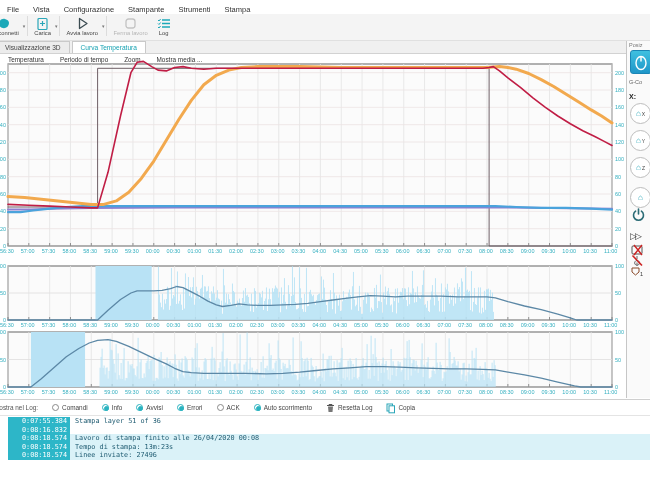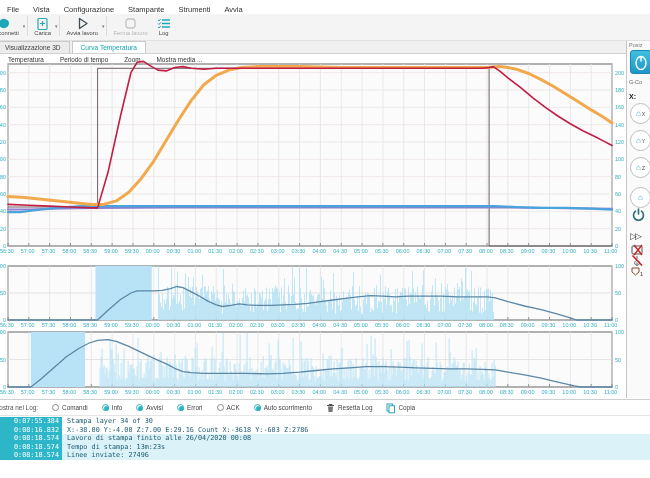--- a/index.html
+++ b/index.html
@@ -64,40 +64,40 @@
     border-top:1px solid #cfcfcf; border-bottom:1px solid #e4e4e4;
     display:flex; align-items:center; font-size:6.4px; color:#444; }
   .logitem { display:flex; align-items:center; margin-right:14px; white-space:nowrap; }
   .radio { width:7px; height:7px; border:1px solid #8a8a8a; border-radius:50%; margin-right:3px;
     background:#fff; position:relative; }
   .radio.on { border-color:#2ab3c0; }
   .radio.on::after { content:""; position:absolute; left:1px; top:1px; width:3px; height:3px;
     border:1px solid #2ab3c0; background:#2ab3c0; border-radius:50%; }
   #logrows { position:absolute; left:0; top:417px; width:650px; height:61px; background:#fff;
     font-family:"DejaVu Sans Mono","Liberation Mono",monospace; font-size:6.8px; }
-  .lr { display:flex; height:8.6px; line-height:8.6px; }
+  .lr { display:flex; height:8.6px; line-height:8.6px;margin-left:8px; }
   .lr .ts { width:62px; background:#2db6c8; color:#fff; padding-right:3px; text-align:right;
     flex:none; overflow:hidden; }
   .lr .msg { padding-left:5px; color:#1d5a70; white-space:nowrap; }
   .lr.hl .msg { background:#daf2f8; width:588px; }
 
   svg { position:absolute; overflow:visible; }
 </style>
 </head>
 <body>
 
 <div id="window">
 
   <div id="menubar">
       <span class="mi">File</span>
       <span class="mi">Vista</span>
       <span class="mi">Configurazione</span>
       <span class="mi">Stampante</span>
       <span class="mi">Strumenti</span>
-      <span class="mi">Avvia</span>
+      <span class="mi">Stampa</span>
     </div>
 
   <div id="toolbar">
     <div class="tbtn" style="margin-left:-14px">
       <span class="ticon">
         <svg width="15" height="13" viewBox="0 0 15 13">
             <path d="M2 8 C1 5 4 1 8 2 C12 3 13 6 11 9 C9 12 4 12 2 8 Z" fill="#1ca8b8"></path>
           </svg>
       </span>
       <span>Disconnetti</span>
@@ -1338,25 +1338,24 @@
         <rect x="1" y="1" width="5.5" height="7" fill="none" stroke="#2aa6b8" stroke-width="1"></rect>
         <rect x="3" y="2.8" width="5.5" height="7" fill="#fff" stroke="#2aa6b8" stroke-width="1"></rect>
         </svg>
       <span>Copia</span>
     </span>
   </div>
 
   <div id="logrows">
       <div class="lr">
         <span class="ts">0:07:55.384</span>
-        <span class="msg">Stampa layer 34 of 30</span>
+        <span class="msg">Stampa layer 51 of 36</span>
       </div>
       <div class="lr">
         <span class="ts">0:08:16.832</span>
-        <span class="msg">X:-38.00 Y:-4.00 Z:7.00 E:29.16 Count X:-3618 Y:-603 Z:2786</span>
       </div>
       <div class="lr hl">
         <span class="ts">0:08:18.574</span>
         <span class="msg">Lavoro di stampa finito alle 26/04/2020 00:08</span>
       </div>
       <div class="lr hl">
         <span class="ts">0:08:18.574</span>
         <span class="msg">Tempo di stampa: 13m:23s</span>
       </div>
       <div class="lr hl">

